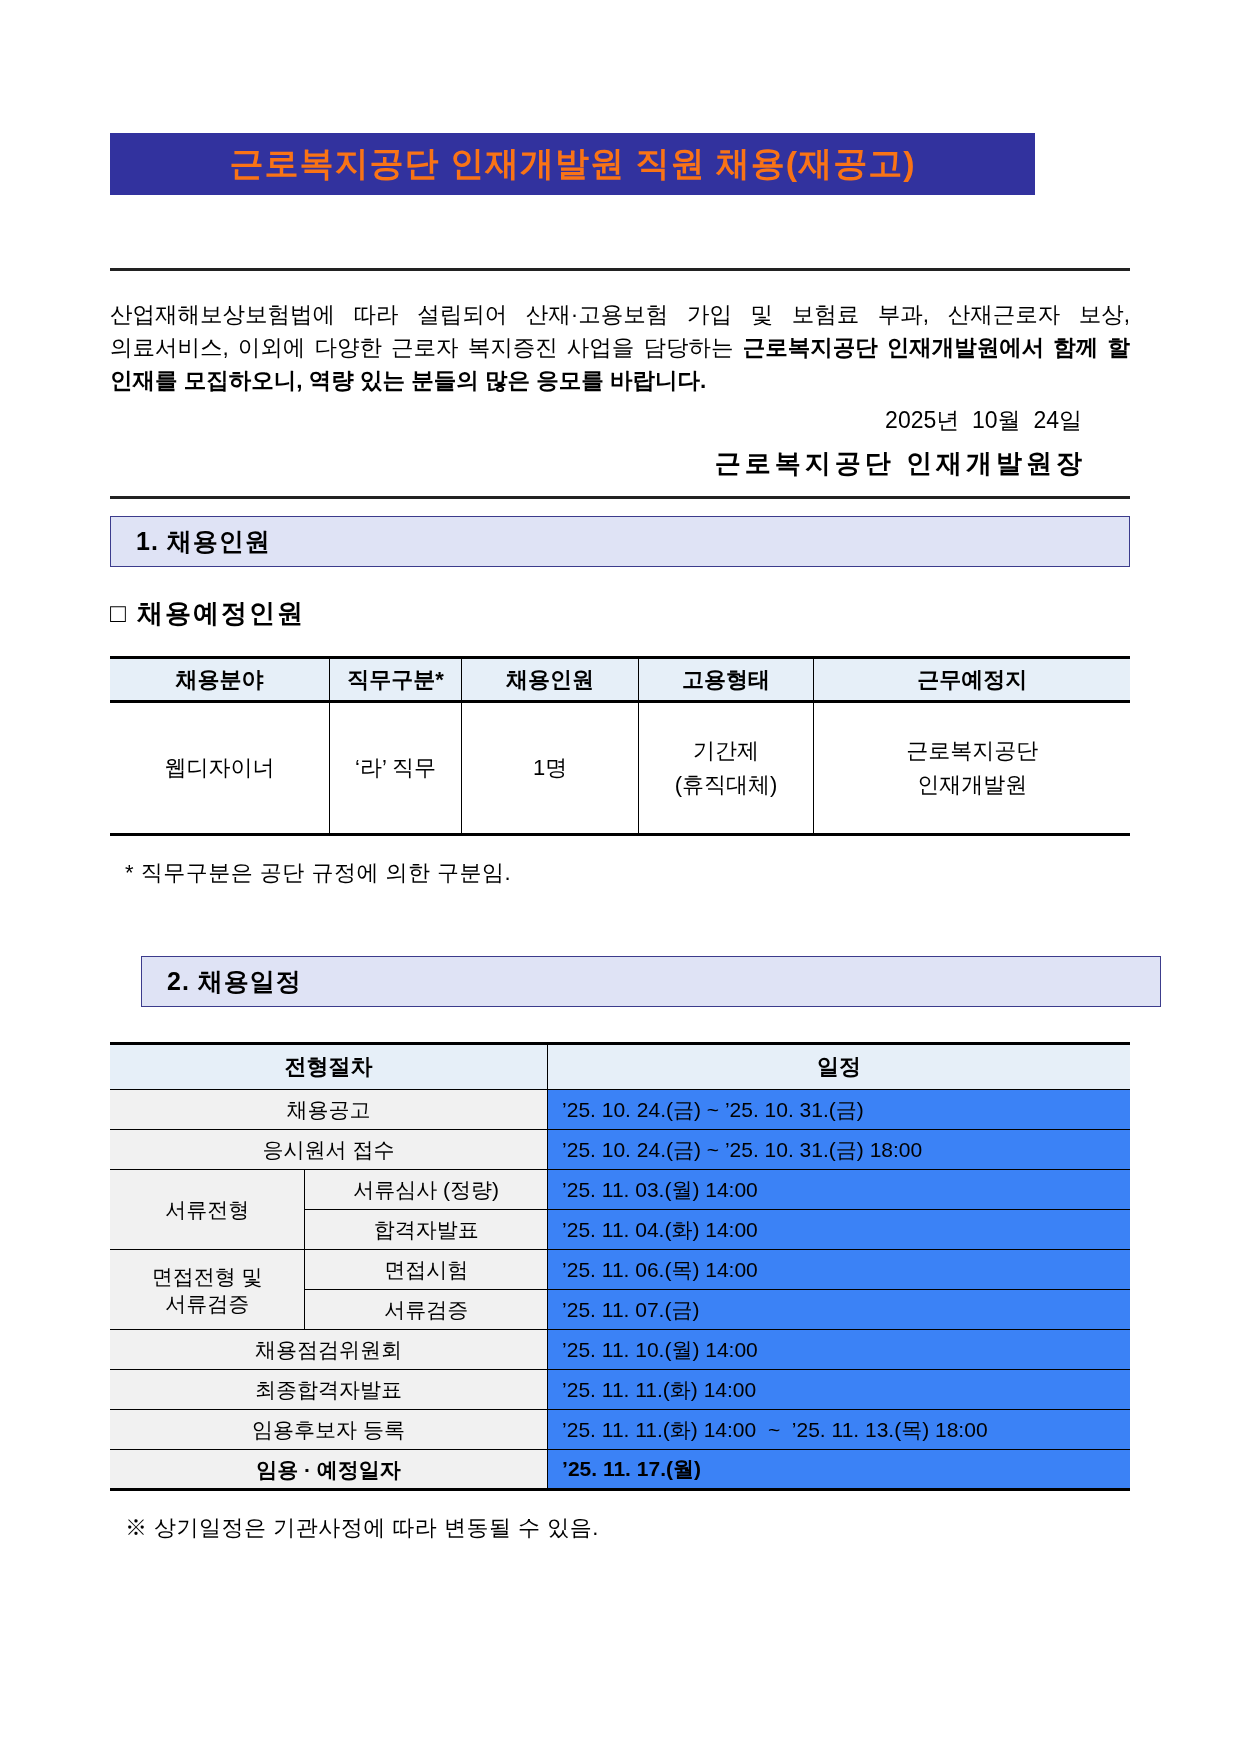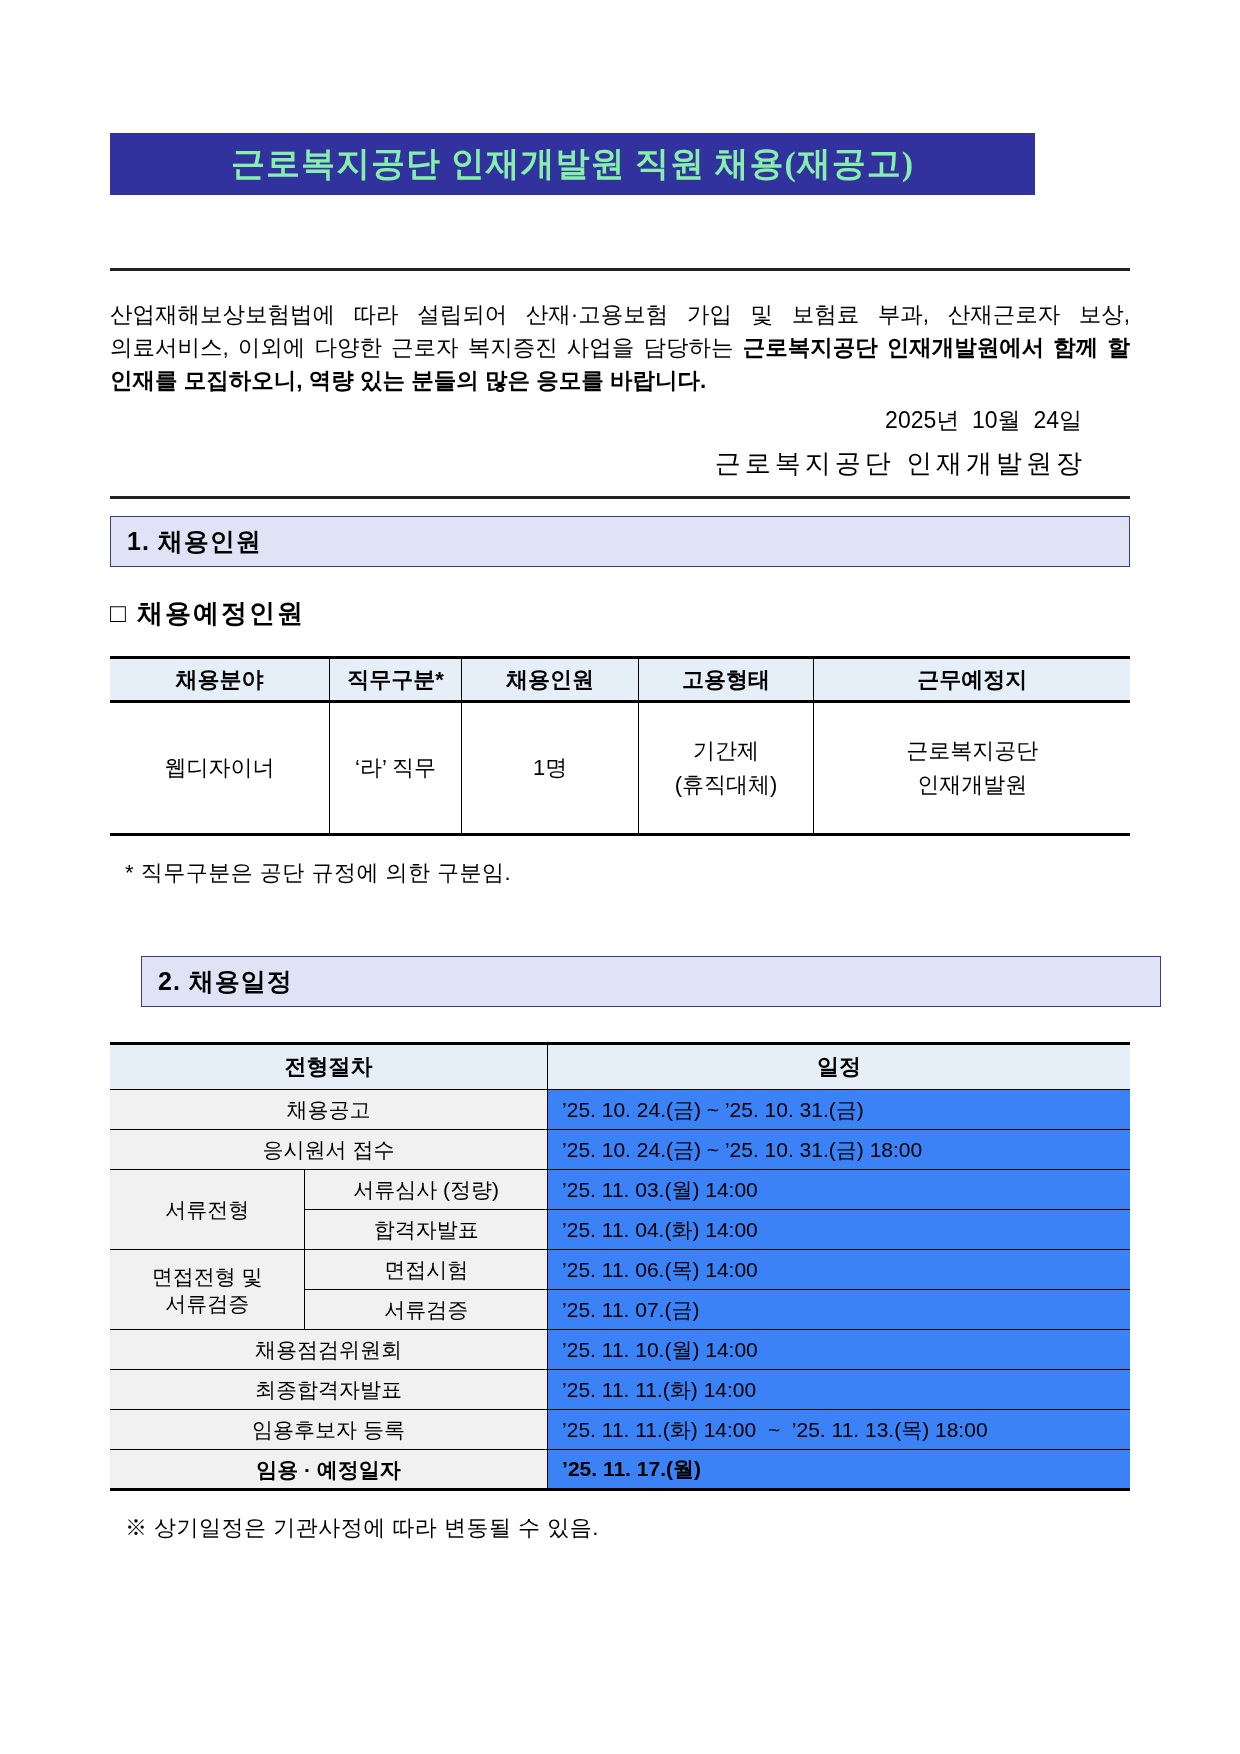--- a/index.html
+++ b/index.html
@@ -18,26 +18,25 @@
   .banner {
     margin-top: 133px;
     width: 925px;
     height: 62px;
     background: #32329e;
     display: flex;
     align-items: center;
     justify-content: center;
   }
   .banner .title-text {
-    color: #86efac;
+    color: #f97316;
     font-size: 34px;
     font-weight: bold;
     letter-spacing: 1px;
     white-space: nowrap;
-    font-family: Liberation Serif, serif;
   }
 
   
   .rule { border-top: 3px solid #222; width: 1020px; }
   .rule-1 { margin-top: 73px; }
   .rule-2 { margin-top: 15px; }
 
   
   .intro {
     margin-top: 27px;
@@ -52,35 +51,35 @@
     margin-top: 8px;
     text-align: right;
     font-size: 23px;
     padding-right: 48px;
     white-space: pre;
   }
   .signature {
     margin-top: 10px;
     text-align: right;
     font-size: 26px;
-    font-weight: normal;
+    font-weight: bold;
     letter-spacing: 4px;
     padding-right: 44px;
   }
 
   
   .section-box {
     margin-top: 17px;
     width: 1020px;
     height: 51px;
     background: #dfe3f5;
     border: 1px solid #3c3c8c;
     display: flex;
     align-items: center;
-    padding-left: 16px;
+    padding-left: 25px;
   }
   .section-box .section-title {
     font-size: 25px;
     font-weight: bold;
     letter-spacing: 1px;
   }
   .section-box-2 { margin-top: 68px; margin-left: 31px; }
 
   .subheading {
     margin-top: 29px;

